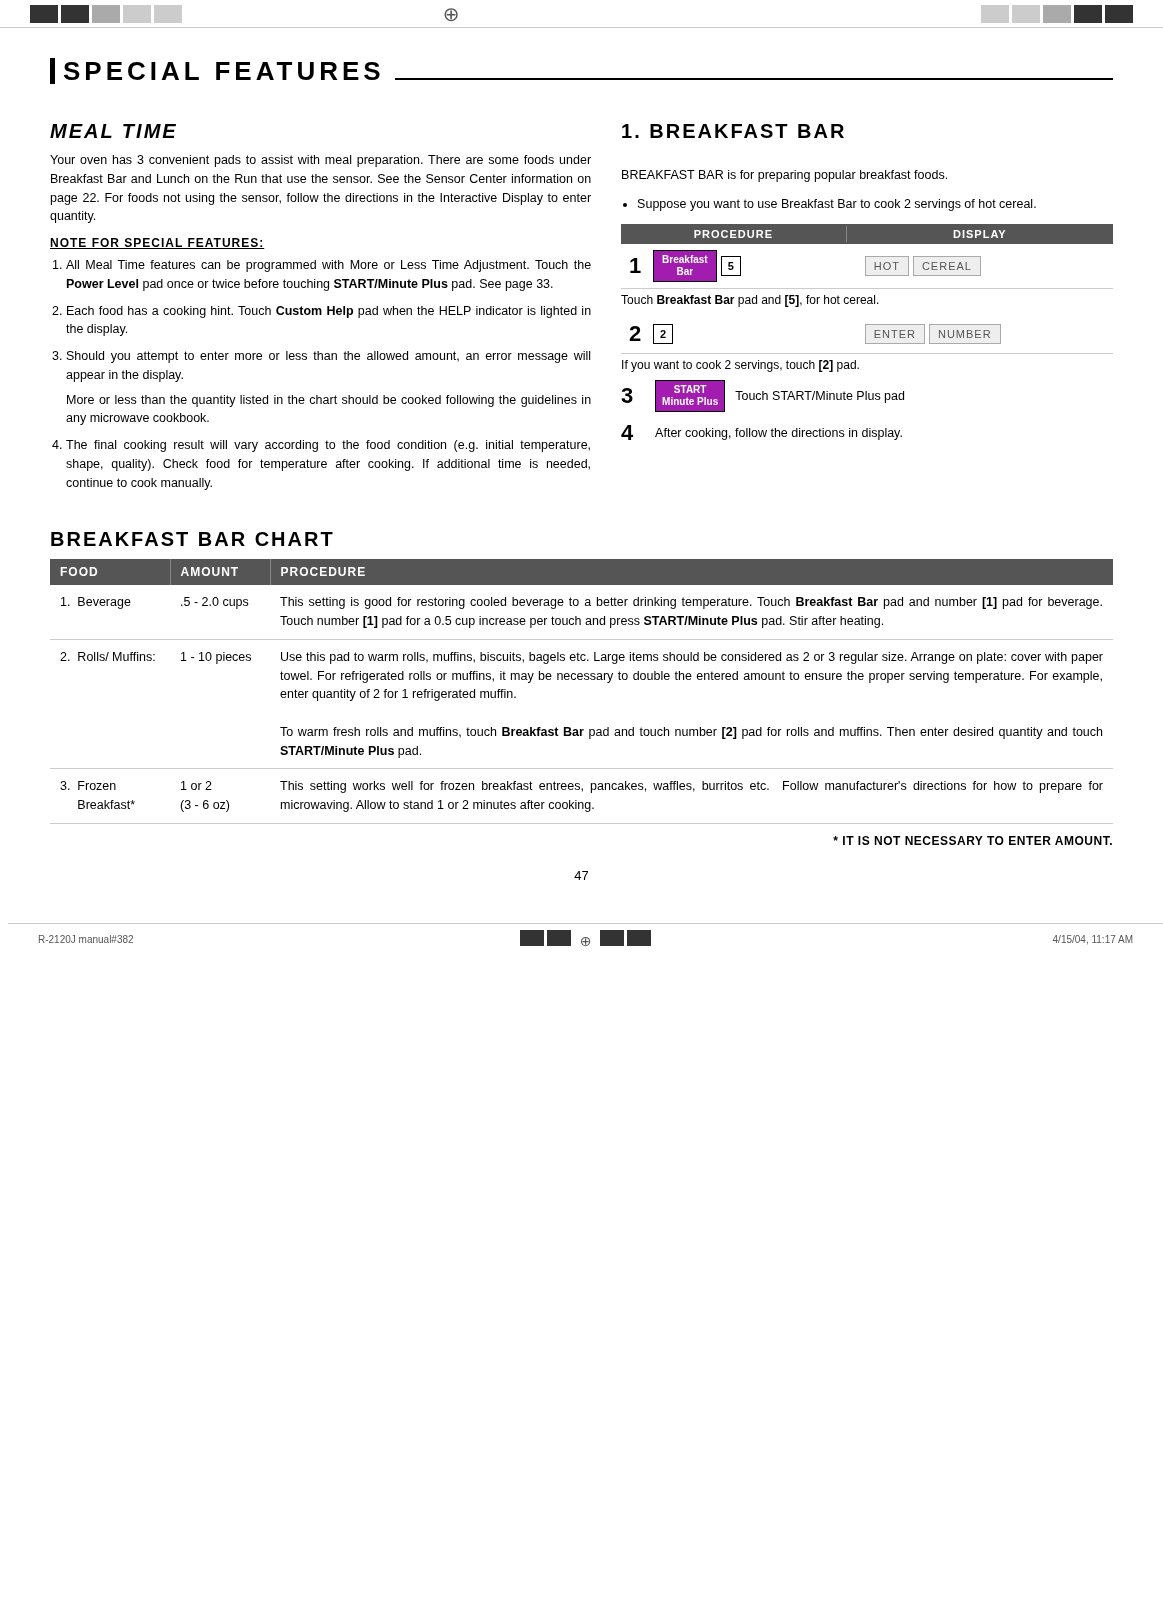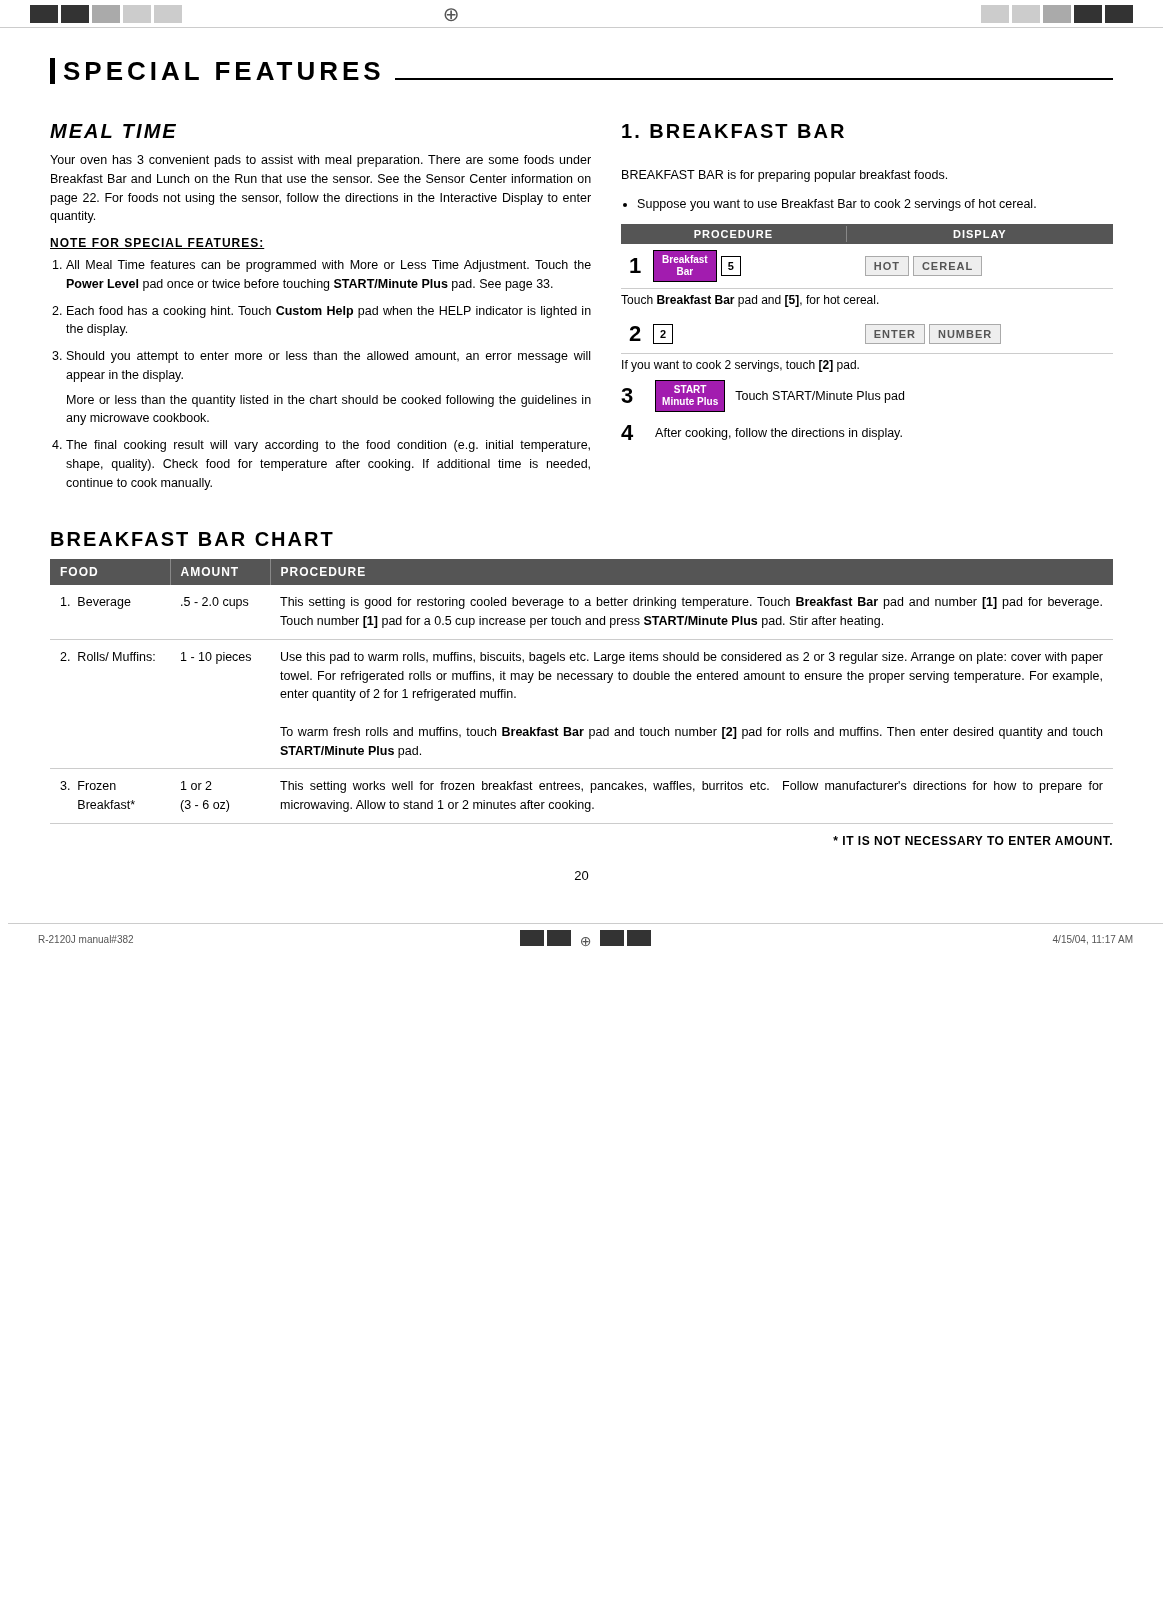--- a/index.html
+++ b/index.html
@@ -207,21 +207,20 @@
       font-size: 10px;
       line-height: 1.2;
     }
     .display-box {
       border: 1px solid #aaa;
       padding: 3px 8px;
       font-size: 11px;
       background: #eee;
       color: #555;
       letter-spacing: 1px;
-      font-weight: bold;
     }
 
     .proc-caption {
       font-size: 12px;
       margin-top: 4px;
       margin-bottom: 8px;
     }
 
     
     .step-row {
@@ -445,21 +444,21 @@
           <td class="food-col">3.&nbsp;&nbsp;Frozen<br>&nbsp;&nbsp;&nbsp;&nbsp;&nbsp;Breakfast*</td>
           <td class="amount-col">1 or 2<br>(3 - 6 oz)</td>
           <td>This setting works well for frozen breakfast entrees, pancakes, waffles, burritos etc.&nbsp;&nbsp;Follow manufacturer's directions for how to prepare for microwaving. Allow to stand 1 or 2 minutes after cooking.</td>
         </tr>
       </tbody>
     </table>
     <p class="footnote">* IT IS NOT NECESSARY TO ENTER AMOUNT.</p>
   </div>
 
   <div class="page-number-area">
-    <span>20</span>
+    <span>47</span>
   </div>
 </div>
 
 <div class="bottom-bar">
   <div class="bottom-bar-left">R-2120J manual#382</div>
   <div class="bottom-bar-center">
     <div style="display:inline-flex; gap:3px;">
       <div class="bar-block" style="width:24px;height:16px;background:#333;"></div>
       <div class="bar-block" style="width:24px;height:16px;background:#333;"></div>
     </div>

